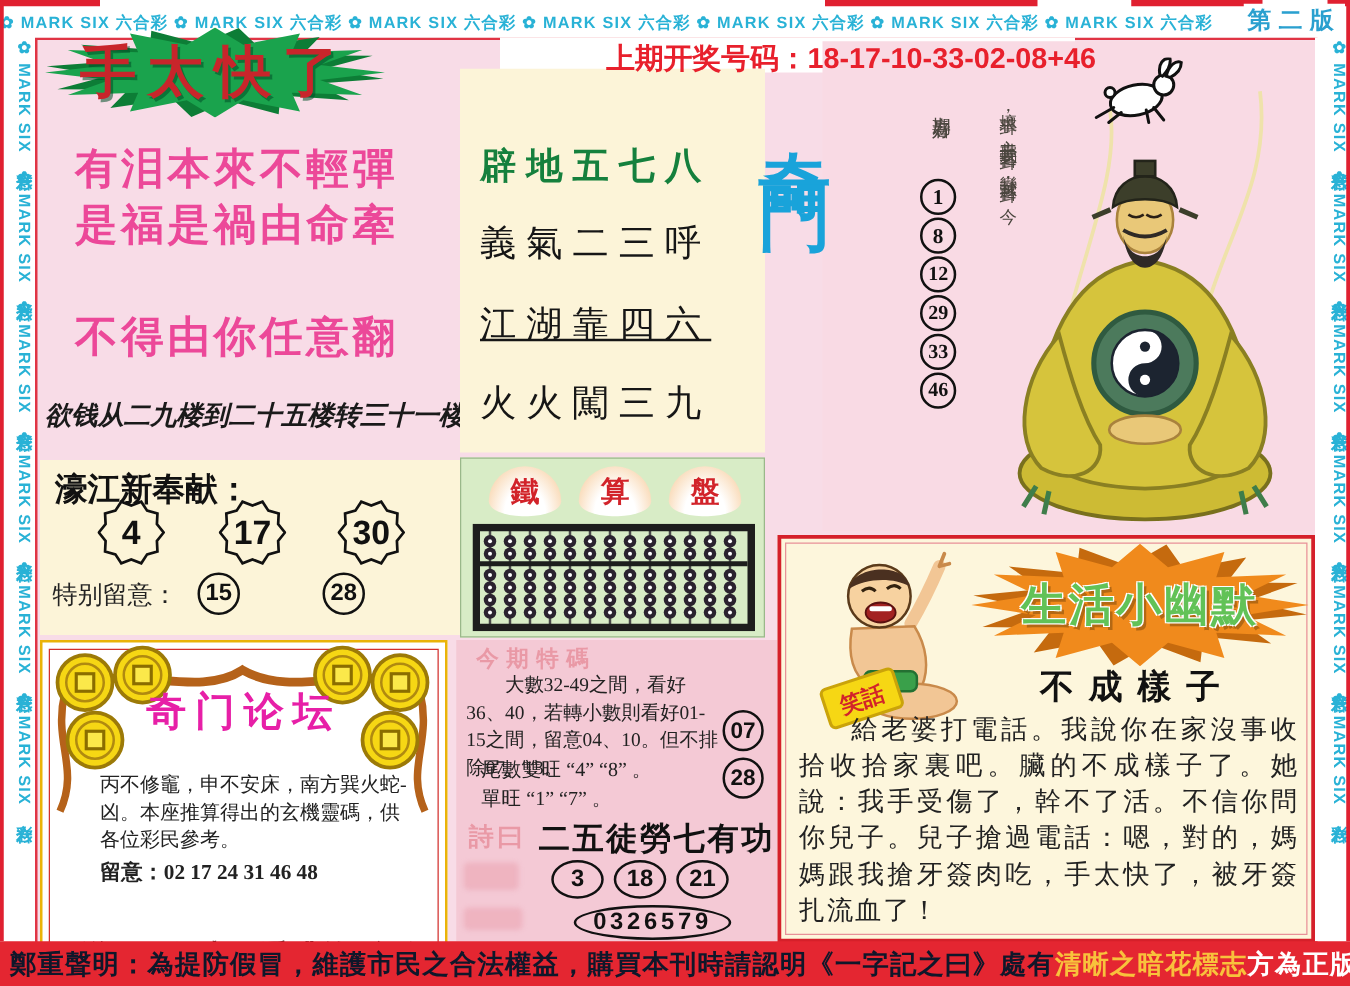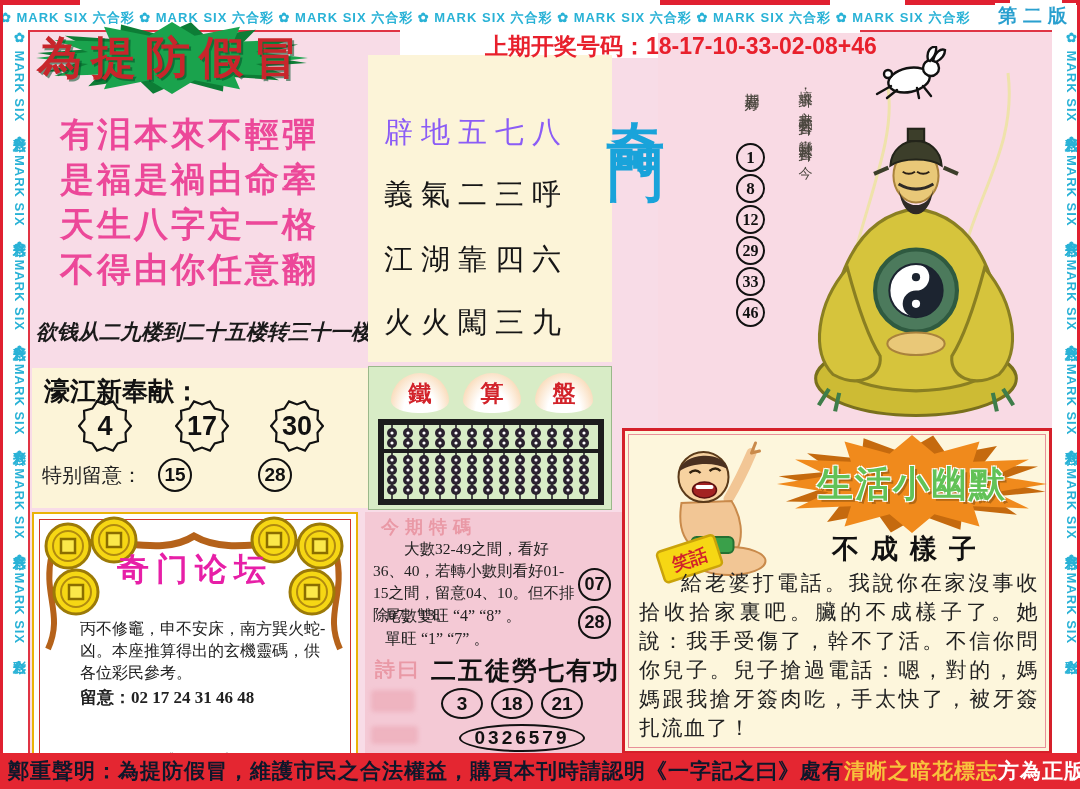--- a/index.html
+++ b/index.html
@@ -52,26 +52,25 @@
   <div class="abs" style="left:400px;top:30px;width:460px;height:28px;background:#ffffff;"></div>
   <div class="abs" style="left:485px;top:31px;font-size:23px;font-weight:bold;color:#e8202c;white-space:nowrap;z-index:2;">
     <span>上期开奖号码：</span><span>18-17-10-33-02-08+46</span>
   </div>
 
   <div class="abs" style="left:36px;top:22px;width:272px;height:72px;">
     <svg width="272" height="72" viewBox="0 0 100 100" preserveAspectRatio="none">
       <polygon transform="rotate(8 50 50)" fill="#0d7d36" points="100,50 80.9,58.3 93.3,75 72.6,72.6 75,93.3 58.3,80.9 50,100 41.7,80.9 25,93.3 27.4,72.6 6.7,75 19.1,58.3 0,50 19.1,41.7 6.7,25 27.4,27.4 25,6.7 41.7,19.1 50,0 58.3,19.1 75,6.7 72.6,27.4 93.3,25 80.9,41.7"></polygon>
       <polygon fill="#1aa34d" points="100,50 80.9,58.3 93.3,75 72.6,72.6 75,93.3 58.3,80.9 50,100 41.7,80.9 25,93.3 27.4,72.6 6.7,75 19.1,58.3 0,50 19.1,41.7 6.7,25 27.4,27.4 25,6.7 41.7,19.1 50,0 58.3,19.1 75,6.7 72.6,27.4 93.3,25 80.9,41.7"></polygon>
     </svg>
-    <div class="bursttext serif" style="font-size:45px;font-weight:bold;color:#c8252b;letter-spacing:9px;text-shadow:2px 2px 0 rgba(0,80,40,.55);">為提防假冒</div>
+    <div class="bursttext serif" style="font-size:45px;font-weight:bold;color:#c8252b;letter-spacing:9px;text-shadow:2px 2px 0 rgba(0,80,40,.55);">手太快了</div>
   </div>
 
   <div class="abs serif poemline" style="left:60px;top:112px;">有泪本來不輕彈</div>
   <div class="abs serif poemline" style="left:60px;top:157px;">是福是禍由命牽</div>
-  <div class="abs serif poemline" style="left:60px;top:202px;">天生八字定一格</div>
   <div class="abs serif poemline" style="left:60px;top:247px;">不得由你任意翻</div>
   <div class="abs serif" style="left:36px;top:318px;width:322px;font-size:21px;font-weight:bold;font-style:italic;color:#1a1a1a;white-space:nowrap;">欲钱从二九楼到二十五楼转三十一楼</div>
 
   <div class="abs creambox" style="left:32px;top:368px;width:364px;height:140px;">
     <div class="serif" style="position:absolute;left:12px;top:6px;font-size:26px;font-weight:bold;color:#111;">濠江新奉献：</div>
     <div class="starnum" style="left:46px;top:31px;">
       <svg width="54" height="54" viewBox="0 0 100 100">
         <polygon fill="#fcf4d8" stroke="#111" stroke-width="4" points="98,50 88,62.4 88.8,78.2 73.5,82.4 64.8,95.6 50,90 35.2,95.6 26.5,82.4 11.2,78.2 12,62.4 2,50 12,37.6 11.2,21.8 26.5,17.6 35.2,4.4 50,10 64.8,4.4 73.5,17.6 88.8,21.8 88,37.6"></polygon>
       </svg>
       <span>4</span>
@@ -112,23 +111,23 @@
       <use href="#coin" x="240" y="26"></use>
       <use href="#coin" x="278" y="78"></use>
     </svg>
     <div style="position:absolute;left:0;top:34px;width:100%;text-align:center;font-size:32px;font-weight:bold;color:#e71fa7;letter-spacing:7px;">奇门论坛</div>
     <div class="serif" style="position:absolute;left:46px;top:104px;width:252px;font-size:16px;line-height:22px;color:#222;">丙不修竈，申不安床，南方巽火蛇-凶。本座推算得出的玄機靈碼，供各位彩民參考。</div>
     <div class="serif" style="position:absolute;left:46px;top:172px;font-size:17px;font-weight:bold;color:#222;">留意：02 17 24 31 46 48</div>
     <div class="serif" style="position:absolute;left:30px;top:203px;font-size:24px;font-weight:bold;color:#111;white-space:nowrap;margin-top:32px;">送：欲錢去買愛跳的 (兔猴)</div>
   </div>
 
   <div class="abs creambox" style="left:368px;top:55px;width:244px;height:307px;">
-    <div class="serif" style="position:absolute;left:16px;top:58px;font-size:29px;color:#8b5cf6;letter-spacing:8px;">辟地五七八</div>
+    <div class="serif" style="position:absolute;left:16px;top:58px;font-size:29px;color:#15803d;letter-spacing:8px;font-weight:bold;">辟地五七八</div>
     <div class="serif" style="position:absolute;left:16px;top:120px;font-size:29px;color:#161616;letter-spacing:8px;">義氣二三呼</div>
-    <div class="serif" style="position:absolute;left:16px;top:185px;font-size:29px;color:#161616;letter-spacing:8px;">江湖靠四六</div>
+    <div class="serif" style="position:absolute;left:16px;top:185px;font-size:29px;color:#161616;letter-spacing:8px;text-decoration:underline;">江湖靠四六</div>
     <div class="serif" style="position:absolute;left:16px;top:248px;font-size:29px;color:#161616;letter-spacing:8px;">火火闖三九</div>
   </div>
   <div class="abs vtext serif" style="left:596px;top:76px;height:320px;font-size:58px;font-weight:bold;color:#19a3da;letter-spacing:26px;z-index:3;">奇門</div>
 
   <div class="abs" style="left:368px;top:366px;width:244px;height:144px;background:#d8ecc6;border:1px solid #9ab88a;box-sizing:border-box;">
     <div class="fan" style="left:22px;top:6px;">鐵</div>
     <div class="fan" style="left:94px;top:6px;">算</div>
     <div class="fan" style="left:166px;top:6px;">盤</div>
     <svg style="position:absolute;left:9px;top:52px;" width="226" height="86" viewBox="0 0 226 86">
       <defs>

